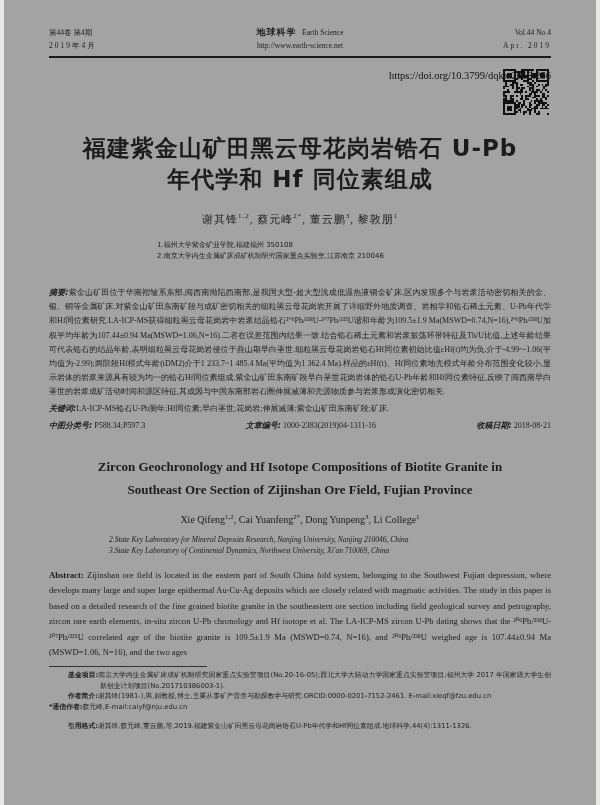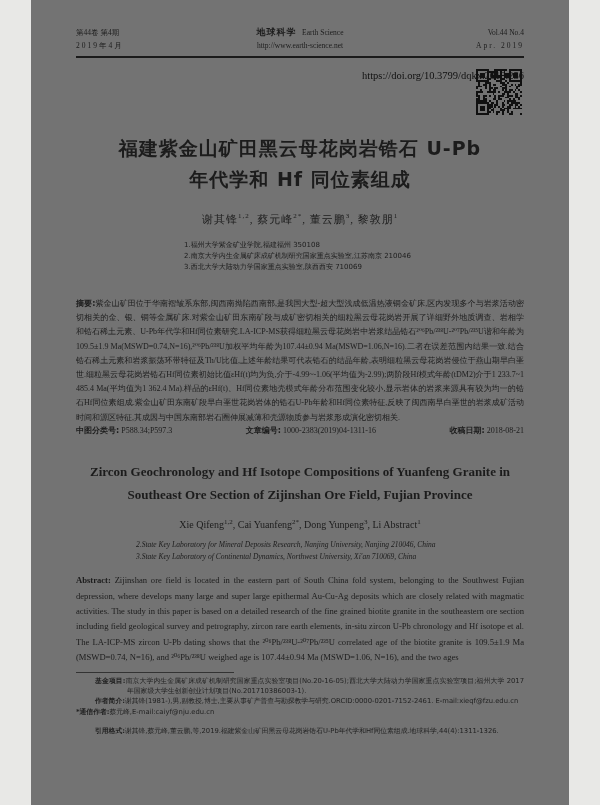--- a/index.html
+++ b/index.html
@@ -1,49 +1,49 @@
 <!DOCTYPE html>
 <html><head>
 <meta charset="utf-8">
 <style>
   html,body{margin:0;padding:0;background:#e8e8e6;}
   .page{
-    width:538px;height:805px;margin:0 auto;background:#737373;
+    width:592px;height:805px;margin:0 auto;background:#a3a3a3;
     box-sizing:border-box;padding:26px 45px 0 45px;overflow:hidden;
     font-family:"Liberation Serif","DejaVu Serif",serif;color:#1c1c1c;
     position:relative;
   }
   
   .jheader{display:flex;justify-content:space-between;align-items:flex-start;font-size:7.5px;line-height:13px;}
   .jh-left,.jh-right{width:120px;}
   .jh-right{text-align:right;}
   .jh-center{text-align:center;}
   .jh-zh{font-weight:bold;font-size:9px;letter-spacing:1px;}
   .sp{letter-spacing:2px;}
   .header-rule{border:none;border-top:2.5px solid #1a1a1a;margin:4px 0 0 0;}
   
   .doi-row{position:relative;height:52px;margin-top:7px;text-align:right;}
   .doi{font-size:10.5px;color:#111;text-decoration:none;display:inline-block;margin-top:1px;}
   .qr{position:absolute;right:2px;top:4px;width:46px;height:46px;}
   
   .title-zh{
     font-family:"DejaVu Sans","Liberation Sans",sans-serif;
-    font-size:19px;font-weight:700;text-align:center;
+    font-size:23px;font-weight:700;text-align:center;
     line-height:31px;margin:16px 0 0 0;letter-spacing:1px;
   }
   
   .authors-zh{text-align:center;font-size:11px;margin-top:17px;letter-spacing:1px;}
   .authors-zh sup,.authors-en sup{font-size:7px;}
   
   .affils-zh{font-size:7px;line-height:11px;margin:13px 0 0 108px;font-family:"DejaVu Sans","Liberation Sans",sans-serif;}
   
   .abstract-zh{font-size:8px;line-height:14.2px;text-align:justify;margin:24px 0 0 0;}
-  .abstract-zh b,.kw b,.meta b{font-family:"DejaVu Sans","Liberation Sans",sans-serif;}
+  .abstract-zh b,.kw b,.meta b{font-family:"DejaVu Sans","Liberation Sans",sans-serif;font-style:italic;}
   .kw{font-size:8px;line-height:13px;margin:2px 0 0 0;text-align:justify;}
-  .meta{display:flex;justify-content:space-between;font-size:8px;}
+  .meta{display:flex;justify-content:space-between;font-size:8px;margin-top:5px;}
   
   .title-en{font-size:13px;font-weight:700;text-align:center;line-height:23px;margin:24px 8px 0 8px;}
   .authors-en{text-align:center;font-size:10px;margin-top:12px;}
   .affils-en{font-size:7.5px;font-style:italic;line-height:11.5px;margin:9px 0 0 60px;}
   .abstract-en{font-size:8.6px;line-height:15.4px;text-align:justify;margin:11px 0 0 0;}
   
   .fnrule{border:none;border-top:1px solid #333;width:158px;margin:6px 0 3px 0;}
   .fn{font-size:6.8px;line-height:10.4px;text-align:justify;margin:0;
       font-family:"DejaVu Sans","Liberation Sans",sans-serif;color:#222;}
   .fn b{font-weight:700;}
@@ -420,42 +420,42 @@
   <div class="authors-zh">
     <span><span>谢其锋</span><sup>1,2</sup><span>,</span></span>
     <span><span>蔡元峰</span><sup>2*</sup><span>,</span></span>
     <span><span>董云鹏</span><sup>3</sup><span>,</span></span>
     <span><span>黎敦朋</span><sup>1</sup><span></span></span>
   </div>
 
   <div class="affils-zh">
     <div>1.福州大学紫金矿业学院,福建福州 350108</div>
     <div>2.南京大学内生金属矿床成矿机制研究国家重点实验室,江苏南京 210046</div>
-    <div>3.西北大学大陆动力学国家重点实验室,陕西西安 710069</div>
   </div>
 
   <p class="abstract-zh"><b>摘要:</b><span>紫金山矿田位于华南褶皱系东部,闽西南拗陷西南部,是我国大型-超大型浅成低温热液铜金矿床,区内发现多个与岩浆活动密切相关的金、银、铜等金属矿床.对紫金山矿田东南矿段与成矿密切相关的细粒黑云母花岗岩开展了详细野外地质调查、岩相学和锆石稀土元素、U-Pb年代学和Hf同位素研究.LA-ICP-MS获得细粒黑云母花岗岩中岩浆结晶锆石²⁰⁶Pb/²³⁸U-²⁰⁷Pb/²³⁵U谐和年龄为109.5±1.9 Ma(MSWD=0.74,N=16),²⁰⁶Pb/²³⁸U加权平均年龄为107.44±0.94 Ma(MSWD=1.06,N=16).二者在误差范围内结果一致.结合锆石稀土元素和岩浆振荡环带特征及Th/U比值,上述年龄结果可代表锆石的结晶年龄,表明细粒黑云母花岗岩侵位于燕山期早白垩世.细粒黑云母花岗岩锆石Hf同位素初始比值εHf(t)均为负,介于-4.99~-1.06(平均值为-2.99);两阶段Hf模式年龄(tDM2)介于1 233.7~1 485.4 Ma(平均值为1 362.4 Ma).样品的εHf(t)、Hf同位素地壳模式年龄分布范围变化较小,显示岩体的岩浆来源具有较为均一的锆石Hf同位素组成.紫金山矿田东南矿段早白垩世花岗岩体的锆石U-Pb年龄和Hf同位素特征,反映了闽西南早白垩世的岩浆成矿活动时间和源区特征,其成因与中国东南部岩石圈伸展减薄和壳源物质参与岩浆形成演化密切相关.</span></p>
 
+  <p class="kw"><b>关键词:</b><span>LA-ICP-MS锆石U-Pb测年;Hf同位素;早白垩世;花岗岩;伸展减薄;紫金山矿田东南矿段;矿床.</span></p>
 
   <div class="meta">
     <span><b>中图分类号:</b> <span>P588.34;P597.3</span></span>
     <span><b>文章编号:</b> <span>1000-2383(2019)04-1311-16</span></span>
     <span><b>收稿日期:</b> <span>2018-08-21</span></span>
   </div>
 
   <h2 class="title-en">
-    <span>Zircon Geochronology and Hf Isotope Compositions of Yuanfeng Granite in</span><br>
+    <span>Zircon Geochronology and Hf Isotope Compositions of Biotite Granite in</span><br>
     <span>Southeast Ore Section of Zijinshan Ore Field, Fujian Province</span>
   </h2>
 
   <div class="authors-en">
     <span><span>Xie Qifeng</span><sup>1,2</sup><span>,</span></span>
     <span><span>Cai Yuanfeng</span><sup>2*</sup><span>,</span></span>
     <span><span>Dong Yunpeng</span><sup>3</sup><span>,</span></span>
-    <span><span>Li Abstract</span><sup>1</sup><span></span></span>
+    <span><span>Li College</span><sup>1</sup><span></span></span>
   </div>
 
   <div class="affils-en">
     <div>2.State Key Laboratory for Mineral Deposits Research, Nanjing University, Nanjing  210046, China</div>
     <div>3.State Key Laboratory of Continental Dynamics, Northwest University, Xi'an  710069, China</div>
   </div>
 
   <p class="abstract-en"><b>Abstract:</b> <span>Zijinshan ore field is located in the eastern part of South China fold system, belonging to the Southwest Fujian depression, where develops many large and super large epithermal Au-Cu-Ag deposits which are closely related with magmatic activities. The study in this paper is based on a detailed research of the fine grained biotite granite in the southeastern ore section including field geological survey and petrography, zircon rare earth elements, in-situ zircon U-Pb chronology and Hf isotope et al. The LA-ICP-MS zircon U-Pb dating shows that the ²⁰⁶Pb/²³⁸U-²⁰⁷Pb/²³⁵U correlated age of the biotite granite is 109.5±1.9 Ma (MSWD=0.74, N=16), and ²⁰⁶Pb/²³⁸U weighed age is 107.44±0.94 Ma (MSWD=1.06, N=16), and the two ages</span></p>
 
   <hr class="fnrule">

